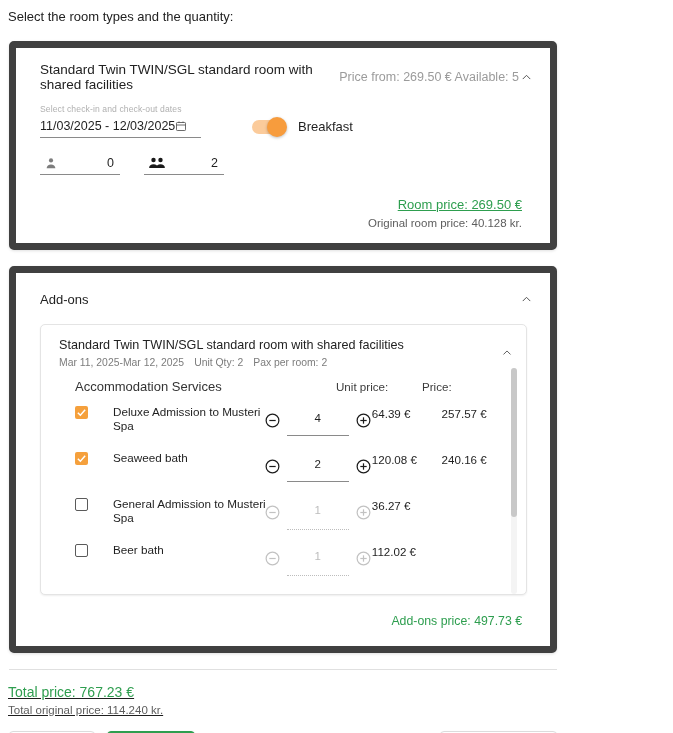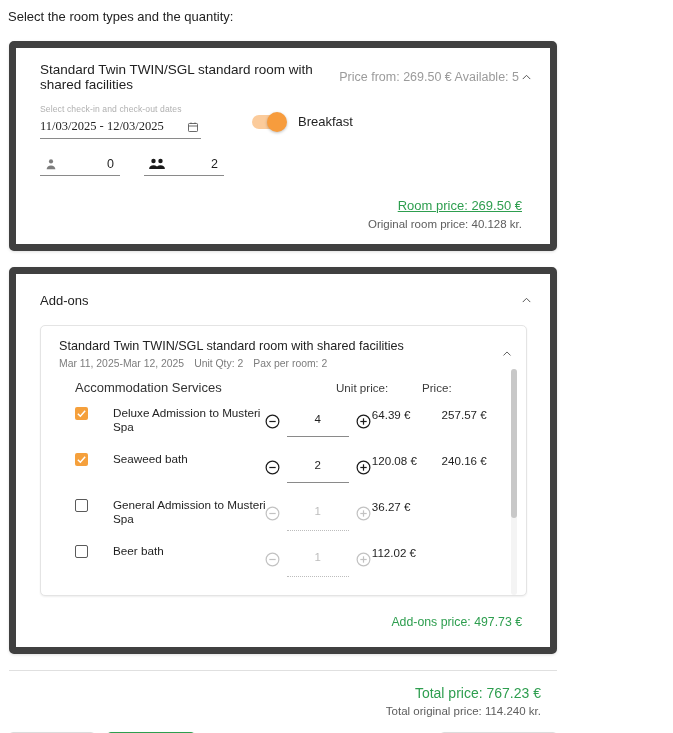--- a/index.html
+++ b/index.html
@@ -37,30 +37,29 @@
   }
   .room-title { font-size: 13.5px; color: #222; }
   .room-meta { font-size: 12.5px; color: #9b9b9b; margin-left: 11px; white-space: nowrap; }
   .chev { margin-left: auto; color: #555; display:flex; align-items:center; }
 
   .room-body { padding: 6px 24px 0 24px; display: flex; align-items: flex-end; }
 
   .date-field { width: 161px; }
   .date-label { font-size: 8.6px; color: #b0b0b0; letter-spacing: .1px; }
   .date-row {
-    display: flex; align-items: center; justify-content: space-between;
+    display: flex; align-items: center; justify-content: flex-start;
     border-bottom: 1px solid #8a8a8a;
     padding: 3px 2px 4px 0;
     margin-top: 2px;
-    font-family: Liberation Serif, serif;
   }
   .date-val { font-size: 12.5px; color: #1f1f1f; }
   .cal-ico { color: #5a5a5a; display: flex; }
 
-  .bf-wrap { display: flex; align-items: center; margin-left: 51px; margin-bottom: 10px; justify-content: center; }
+  .bf-wrap { display: flex; align-items: center; margin-left: 51px; margin-bottom: 4px; justify-content: center; }
   .toggle {
     position: relative; width: 33px; height: 14px;
     border-radius: 8px; background: #fbcb9b;
   }
   .toggle .knob {
     position: absolute; right: -2px; top: -3px;
     width: 20px; height: 20px; border-radius: 50%;
     background: #f79c3d; box-shadow: 0 1px 3px rgba(0,0,0,0.25);
   }
   .bf-label { font-size: 13px; margin-left: 13px; color: #1f1f1f; }
@@ -154,21 +153,21 @@
     position: absolute; top: 0; left: 0;
     width: 6px; height: 66%;
     background: #c8c8c8; border-radius: 3px;
   }
 
   .addons-total { text-align: right; padding: 16px 28px 17px 0; }
   .addons-total .t { font-size: 12.3px; color: #2e9e4f; }
 
   
   .divider { border-top: 1px solid #e0e0e0; margin: 16px 9px 0 9px; }
-  .totals { text-align: right; padding: 14px 25px 0 8px; }
+  .totals { text-align: left; padding: 14px 25px 0 8px; text-decoration: underline; }
   .total-main { font-size: 14px; color: #2e9e4f; }
   .total-sub { font-size: 11.5px; color: #5d5d5d; margin-top: 4px; }
 
   .actions { display: flex; align-items: center; padding: 15px 9px 0 9px; }
   .btn {
     display: inline-flex; align-items: center; justify-content: center;
     gap: 7px; border-radius: 4px; font-size: 12.5px;
     cursor: pointer; user-select: none;
   }
   .btn-close {

